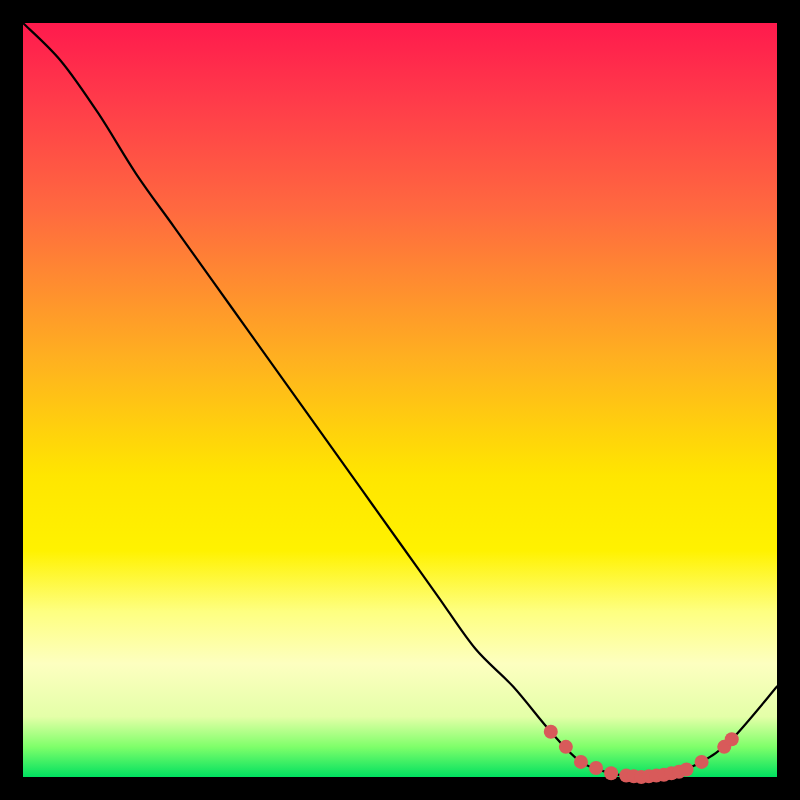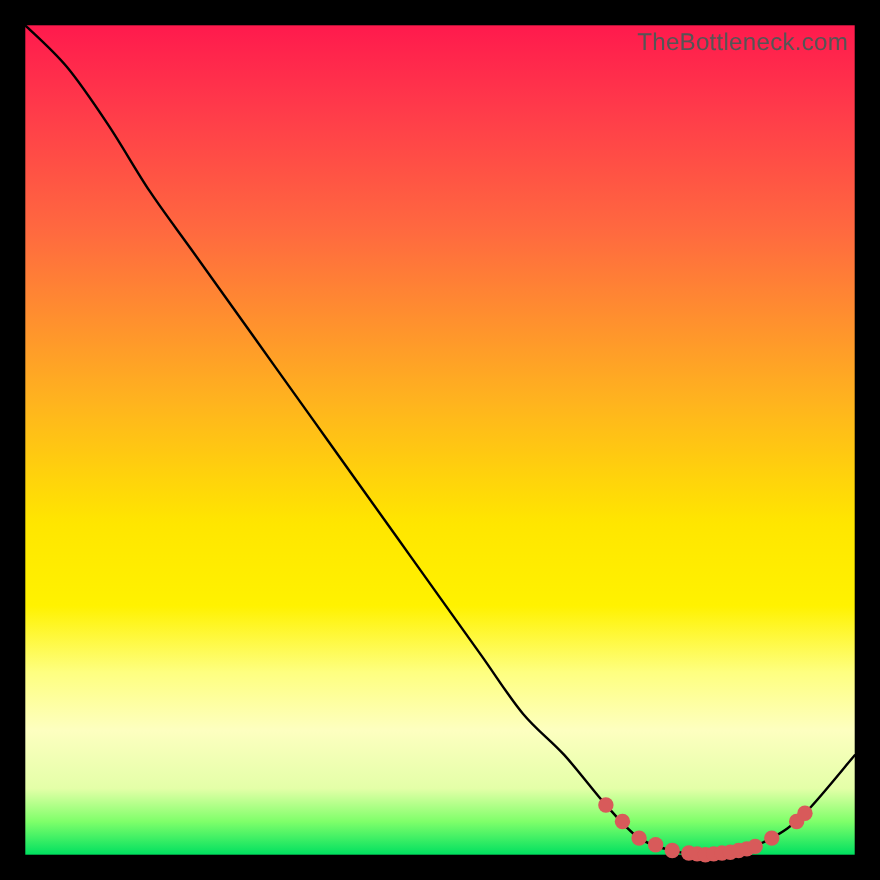--- a/index.html
+++ b/index.html
@@ -66,21 +66,20 @@
   .dot {
     fill: #d85a5a;
     stroke: none;
   }
 </style>
 </head>
 <body>
 
 <div class="stage">
   <div class="plot">
-    <div class="watermark">TheBottleneck.com</div>
     <svg class="curve" viewBox="0 0 754 754">
       <path id="curve-path" d="M 0,0 C 6.283333333333334,6.283333333333341 25.133333333333333,22.62000000000004 37.7,37.700000000000045 C 50.26666666666667,52.78000000000005 62.83333333333334,71.63000000000004 75.4,90.48000000000002 C 87.96666666666667,109.33 100.53333333333333,131.94999999999996 113.1,150.79999999999995 C 125.66666666666666,169.64999999999995 138.23333333333335,185.9866666666667 150.8,203.58000000000004 C 163.36666666666667,221.17333333333337 175.93333333333334,238.76666666666662 188.5,256.35999999999996 C 201.06666666666666,273.95333333333326 213.63333333333333,291.54666666666674 226.2,309.14000000000004 C 238.76666666666665,326.73333333333335 251.33333333333331,344.32666666666665 263.9,361.91999999999996 C 276.46666666666664,379.51333333333326 289.03333333333336,397.1066666666666 301.6,414.7 C 314.1666666666667,432.29333333333335 326.73333333333335,449.88666666666666 339.3,467.48 C 351.8666666666667,485.0733333333334 364.43333333333334,502.6666666666667 377,520.26 C 389.56666666666666,537.8533333333334 402.1333333333334,555.4466666666666 414.70000000000005,573.04 C 427.2666666666667,590.6333333333333 439.8333333333333,610.7399999999999 452.4,625.8199999999999 C 464.96666666666664,640.9 477.53333333333336,649.6966666666666 490.1,663.52 C 502.6666666666667,677.3433333333334 516.49,696.1933333333334 527.8,708.76 C 539.1099999999999,721.3266666666666 547.9066666666668,732.0083333333333 557.96,738.92 C 568.0133333333333,745.8316666666666 578.0666666666667,747.7166666666667 588.12,750.23 C 598.1733333333333,752.7433333333333 608.2266666666667,754 618.28,754 C 628.3333333333333,754 638.3866666666665,752.7433333333333 648.4399999999999,750.23 C 658.4933333333333,747.7166666666667 668.5466666666666,744.5749999999999 678.6,738.92 C 688.6533333333334,733.265 696.1933333333334,728.8666666666666 708.76,716.3 C 721.3266666666666,703.7333333333333 746.46,672.3166666666666 754,663.52"></path>
       <g id="dots">
           <circle cx="527.8" cy="708.76" r="7" class="dot"></circle>
           <circle cx="542.88" cy="723.84" r="7" class="dot"></circle>
           <circle cx="557.96" cy="738.92" r="7" class="dot"></circle>
           <circle cx="573.04" cy="744.952" r="7" class="dot"></circle>
           <circle cx="588.12" cy="750.23" r="7" class="dot"></circle>
           <circle cx="603.2" cy="752.492" r="7" class="dot"></circle>
           <circle cx="610.74" cy="753.246" r="7" class="dot"></circle>

